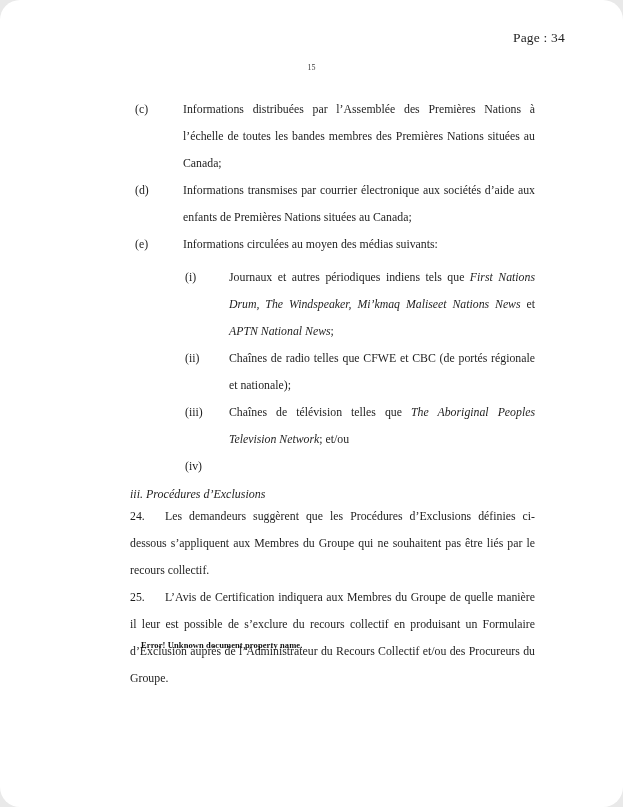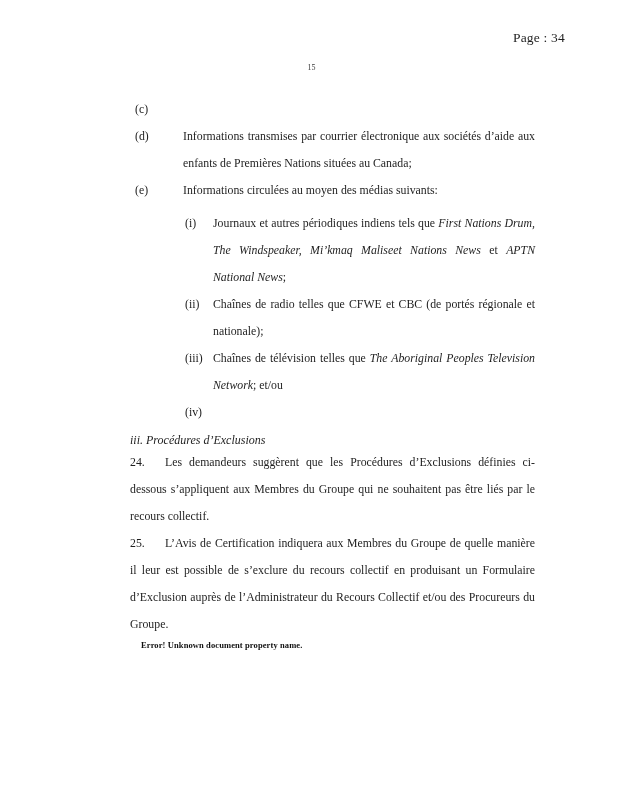--- a/index.html
+++ b/index.html
@@ -4,20 +4,21 @@
 <style>
   html,body{margin:0;padding:0;background:#e9e9e9;}
   .page{
     position:relative;
     width:623px;height:807px;
     margin:0 auto;
     background:#ffffff;
     font-family:"Liberation Serif", serif;
     color:#1e1e1e;
     overflow:hidden;
+    border-radius:20px;
   }
   .header-pagelabel{
     position:absolute;top:30px;right:58px;
     font-size:13.5px;letter-spacing:.2px;
   }
   .folio{
     position:absolute;top:63px;left:0;width:100%;
     text-align:center;font-size:8px;color:#3a3a3a;
   }
   .content{
@@ -27,21 +28,21 @@
   .content p, .content .item{margin:0;}
   .item-letter{
     display:grid;grid-template-columns:48px 1fr;
     padding-left:5px;margin-top:3px;
   }
   .item-letter .txt{text-align:justify;}
   .item-roman{
     display:grid;grid-template-columns:28px 1fr;
     padding-left:55px;margin-top:4px;
   }
-  .item-roman .txt{text-align:justify;}
+  .item-roman .txt{text-align:justify;margin-left:16px;}
   .item-letter:first-child{margin-top:0;}
   .roman-group .item-roman:first-child{margin-top:6px;}
   .lbl{white-space:nowrap;}
   .it{font-style:italic;}
   .sec-heading{
     margin-top:5px;
     font-weight:normal;font-style:italic;
     font-size:12px;line-height:18px;
   }
   .para-num{
@@ -61,20 +62,21 @@
 <div class="page">
 
   <div class="header-pagelabel">Page : 34</div>
 
   <div class="folio">15</div>
 
   <div class="content">
 
     <div class="item item-letter">
       <span class="lbl">(c)</span>
+      <span class="txt">Informations distribuées par l’Assemblée des Premières Nations à l’échelle de toutes les bandes membres des Premières Nations situées au Canada;</span>
     </div>
 
     <div class="item item-letter">
       <span class="lbl">(d)</span>
       <span class="txt">Informations transmises par courrier électronique aux sociétés d’aide aux enfants de Premières Nations situées au Canada;</span>
     </div>
 
     <div class="item item-letter">
       <span class="lbl">(e)</span>
       <span class="txt">Informations circulées au moyen des médias suivants:</span>

